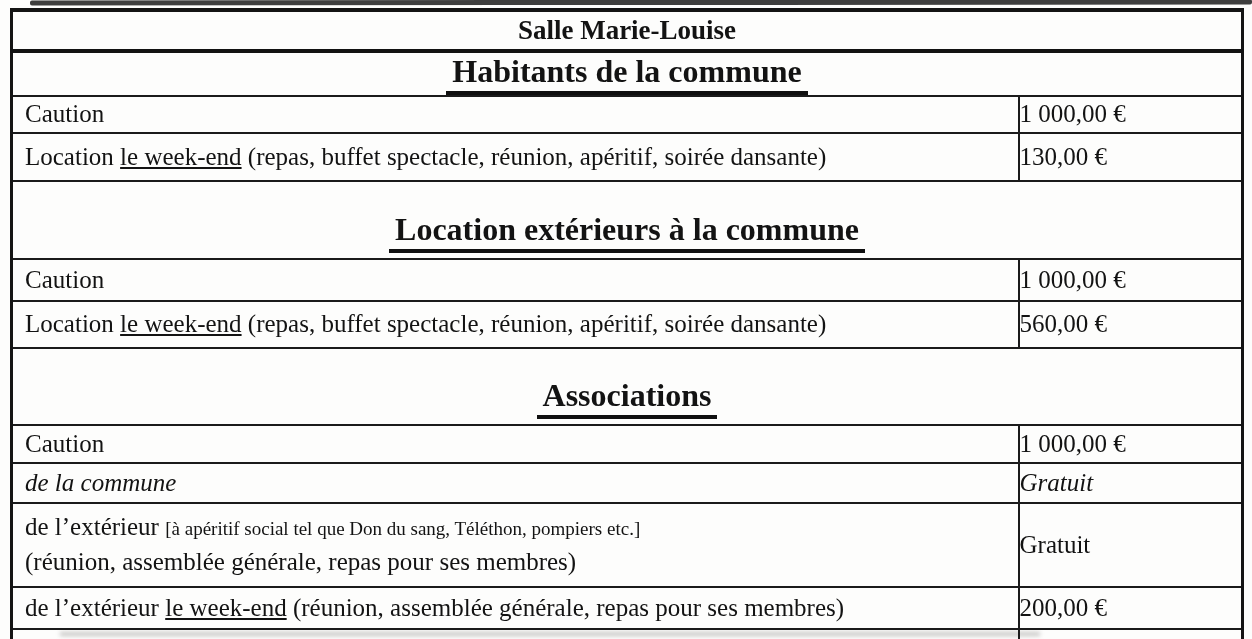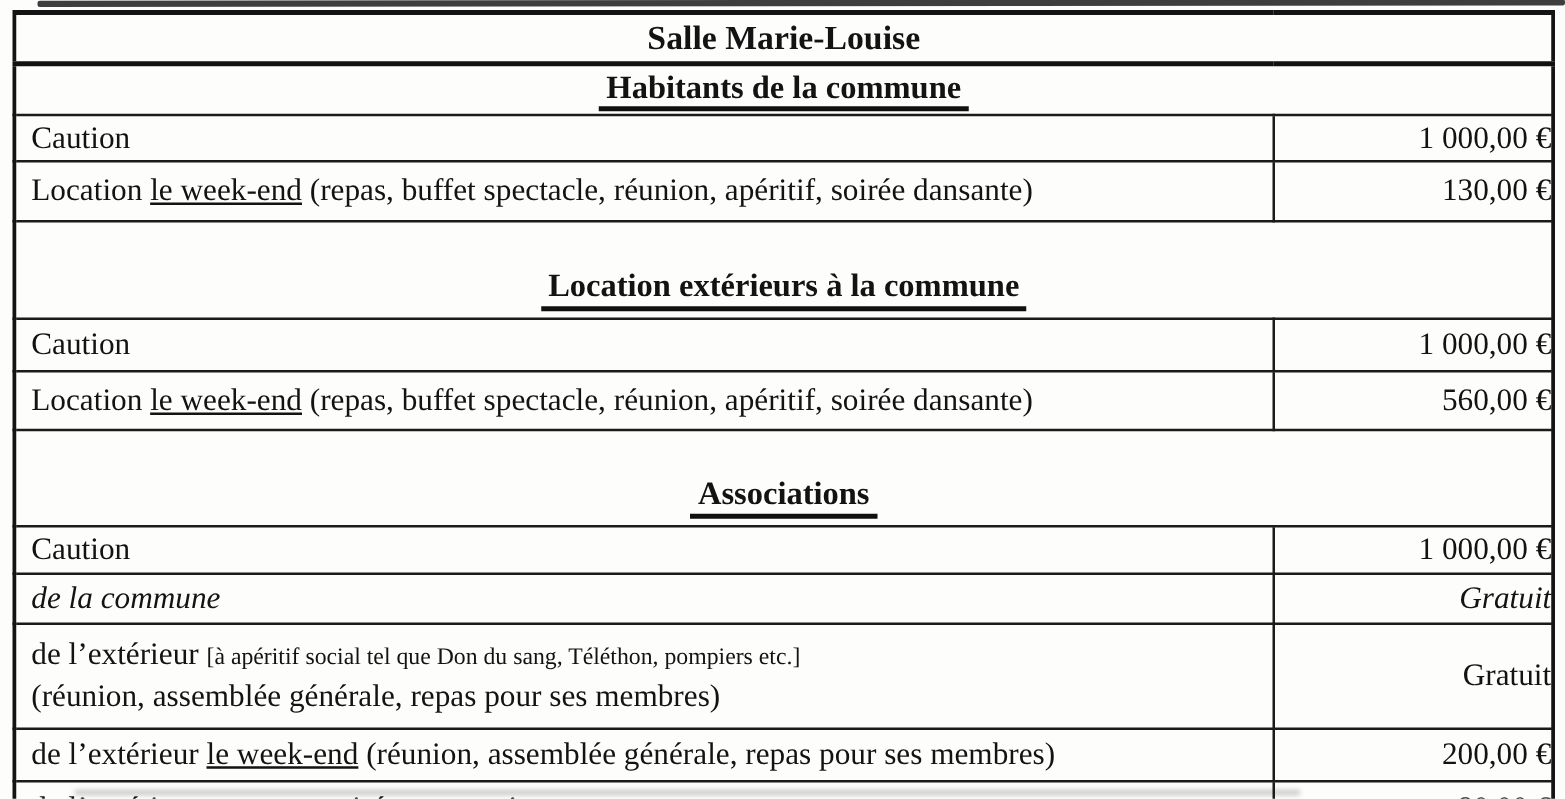--- a/index.html
+++ b/index.html
@@ -62,21 +62,21 @@
     height: 37px;
     text-align: center;
     font-weight: bold;
     font-size: 27px;
     border-bottom: 4px solid #141414;
   }
   
   tr.section-header td {
     text-align: center;
     font-weight: bold;
-    font-size: 26px;
+    font-size: 32px;
   }
   tr.section-header .hdr {
     display: inline-block;
     border-bottom: 4px solid #121212;
     padding: 0 6px 1px 6px;
     line-height: 1.15;
   }
   tr.sh-first td { height: 38px; }
   tr.sh-gap td {
     height: 71px;
@@ -85,21 +85,21 @@
   }
   tr.sh-gap2 td { height: 70px; }
   
   td.lbl {
     padding-left: 12px;
     padding-right: 4px;
     font-size: 25px;
     text-align: left;
   }
   td.price {
-    text-align: right;
+    text-align: left;
     font-size: 25px;
   }
   .u { text-decoration: underline; }
   .small-note {
     font-size: 19px;
   }
   td.lbl.two-line {
     line-height: 1.38;
     padding-top: 4px;
     padding-bottom: 4px;

